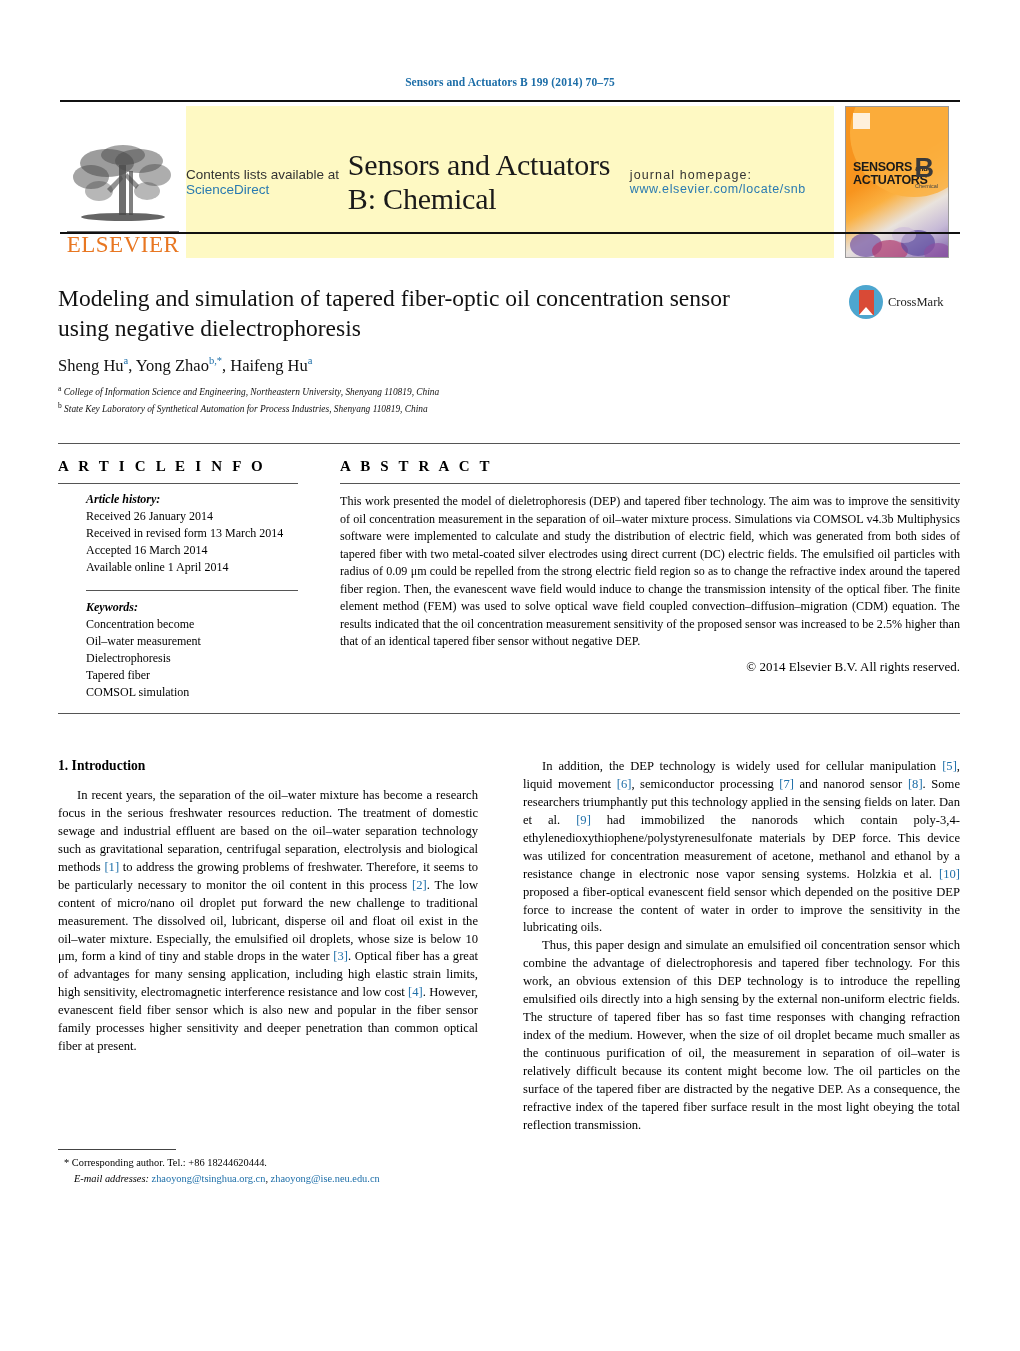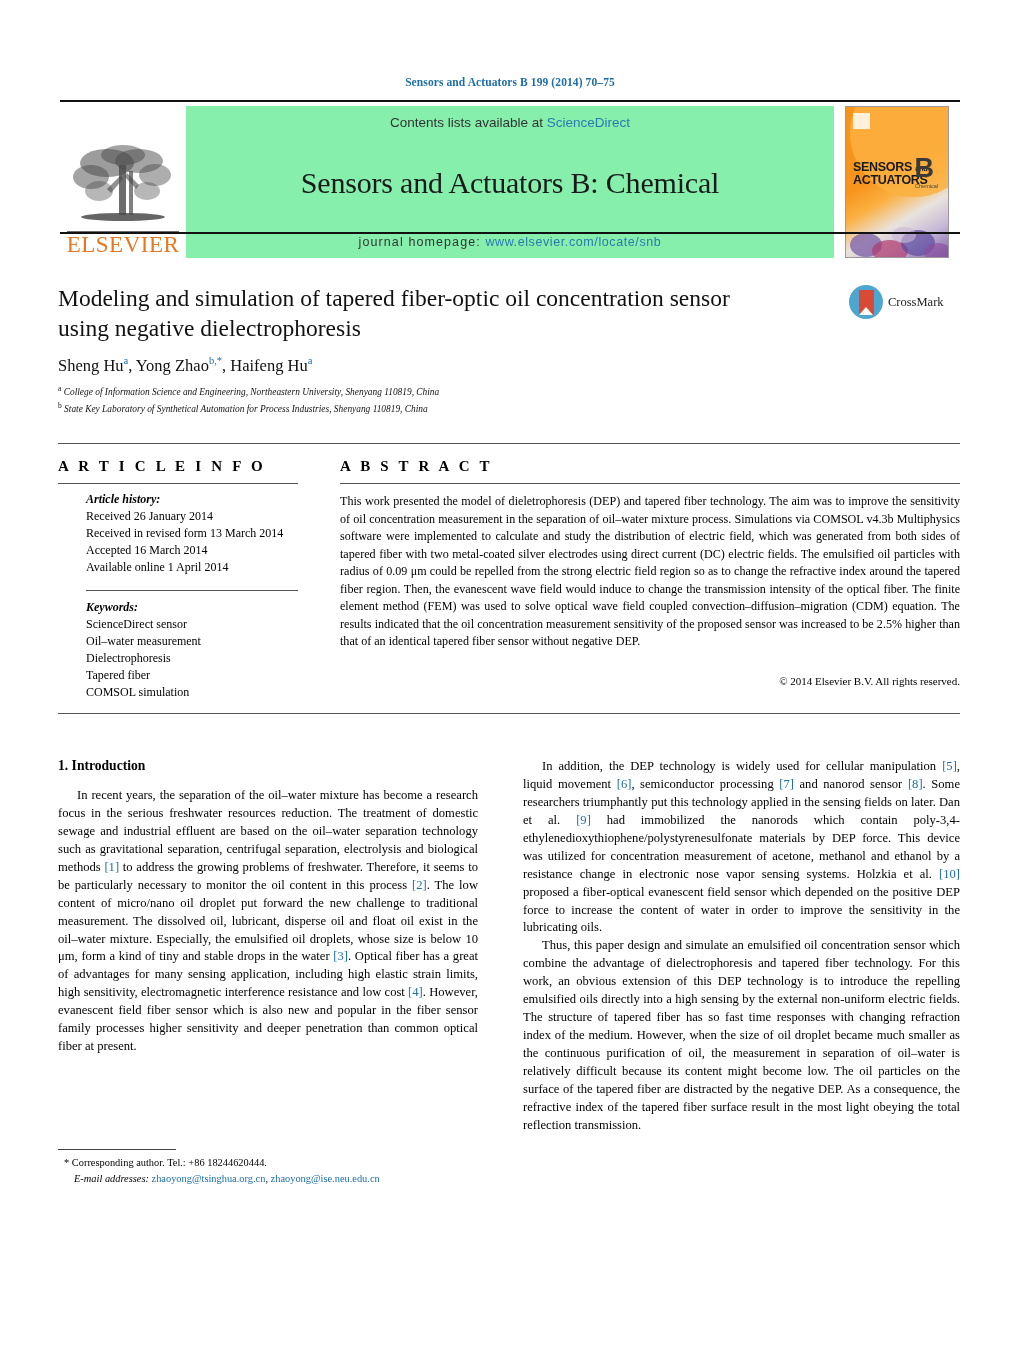--- a/index.html
+++ b/index.html
@@ -46,22 +46,22 @@
     font-family: "Liberation Serif", serif;
     font-size: 23px; letter-spacing: 0.5px;
     color: #E87722; line-height: 1;
     margin-top: -2px;
     border-top: 1.5px solid #6b6b6b;
     padding-top: 1px;
   }
 
   .masthead-center {
     flex: 1 1 auto;
-    background: #86efac;
-    display: flex; flex-direction: column;
+    background: #fef9c3;
+    display: flex; flex-direction: row;
     align-items: center; justify-content: space-between;
     padding: 9px 0 9px 0;
     min-height: 122px;
   }
   .contents-line {
     font-family: "Liberation Sans", sans-serif;
     font-size: 13.5px; color: #333;
   }
   .contents-line .sd { color: #2a7ab0; }
   .journal-name {
@@ -186,21 +186,21 @@
 
   .info-body { font-size: 12px; line-height: 1.42; margin-top: 7px; margin-left: 28px; }
   .info-body .ital { font-style: italic; font-weight: bold; }
   .kw-block { margin-top: 14px; padding-top: 8px; border-top: 1px solid #555; }
 
   .abs-body {
     font-size: 12.1px; line-height: 1.45;
     text-align: justify; margin-top: 9px;
   }
   .copyright {
-    text-align: right; font-size: 11px; margin-top: 24px;
+    text-align: right; font-size: 13px; margin-top: 8px;
   }
 
   .rule-bottom-abs {
     position: absolute; top: 713px; left: 58px; width: 902px;
     border-top: 1px solid #555;
   }
 
   
   .body-left {
     position: absolute; top: 758px; left: 58px; width: 420px;
@@ -322,21 +322,21 @@
     <div class="sec-rule"></div>
     <div class="info-body">
       <div class="ital">Article history:</div>
       <div>Received 26 January 2014</div>
       <div>Received in revised form 13 March 2014</div>
       <div>Accepted 16 March 2014</div>
       <div>Available online 1 April 2014</div>
     </div>
     <div class="info-body kw-block">
       <div class="ital">Keywords:</div>
-      <div>ScienceDirect sensor</div>
+      <div>Concentration become</div>
       <div>Oil–water measurement</div>
       <div>Dielectrophoresis</div>
       <div>Tapered fiber</div>
       <div>COMSOL simulation</div>
     </div>
   </div>
 
   <div class="abscol">
     <div class="sec-head">A B S T R A C T</div>
     <div class="sec-rule"></div>

